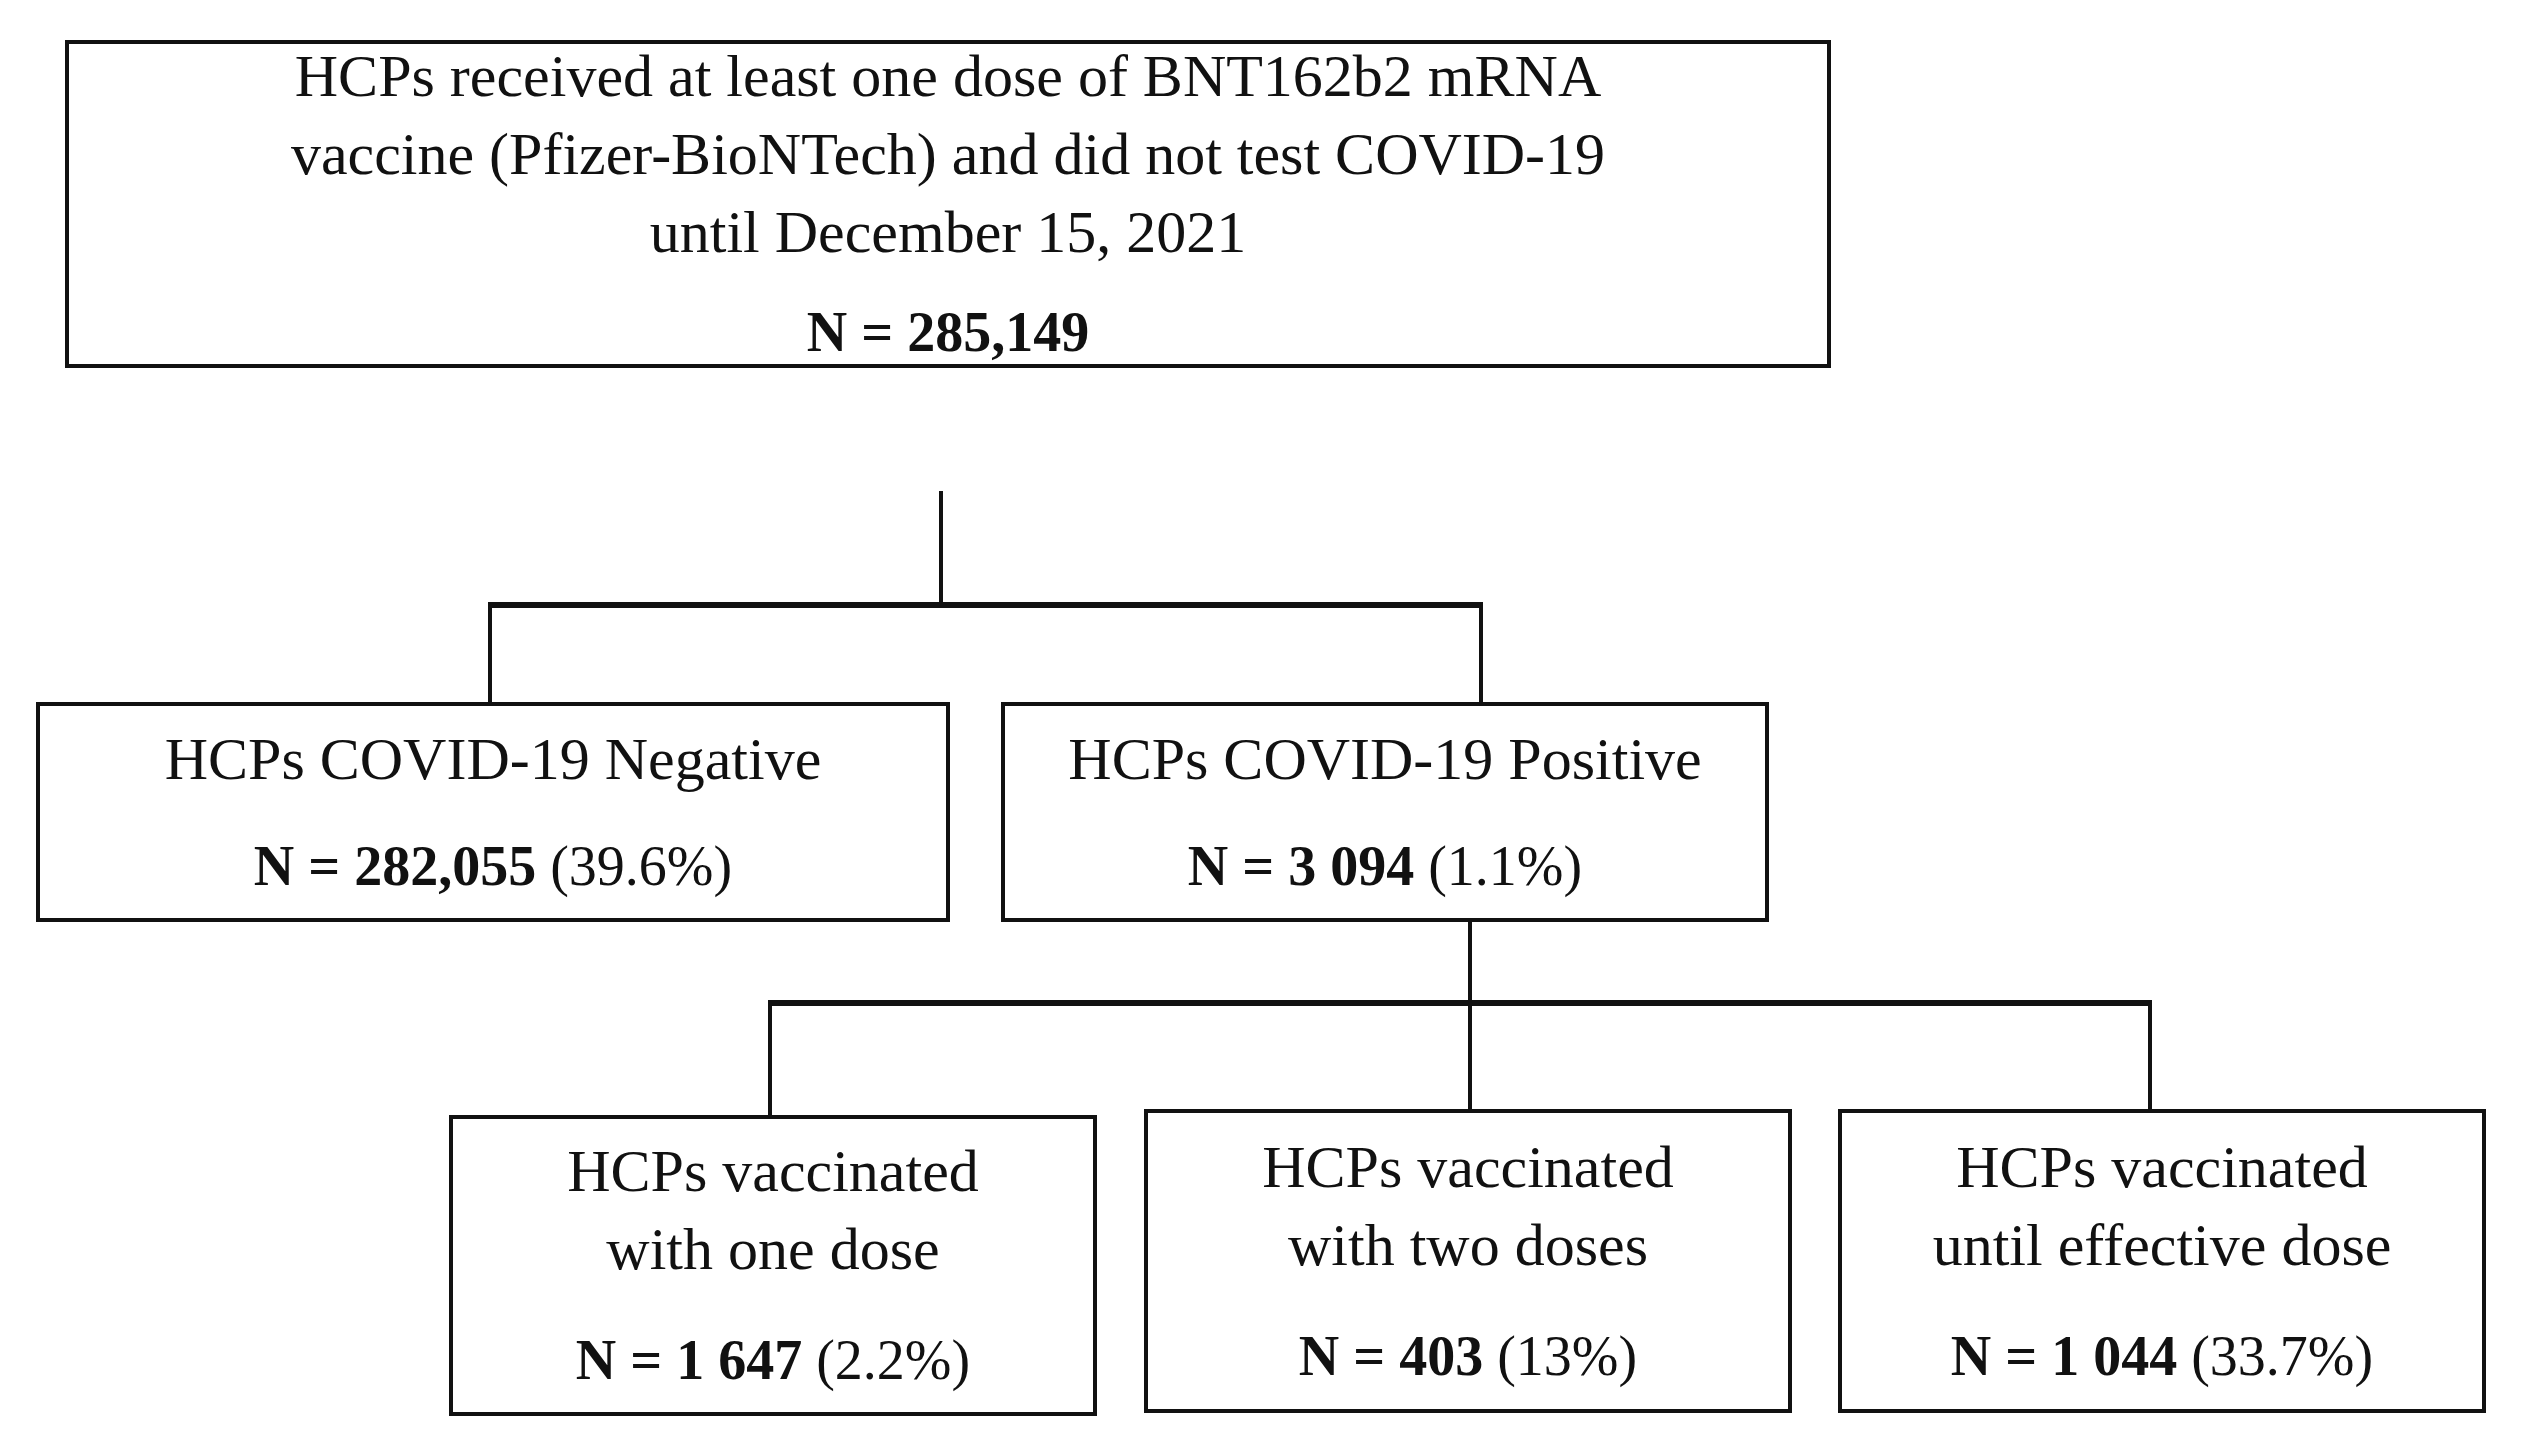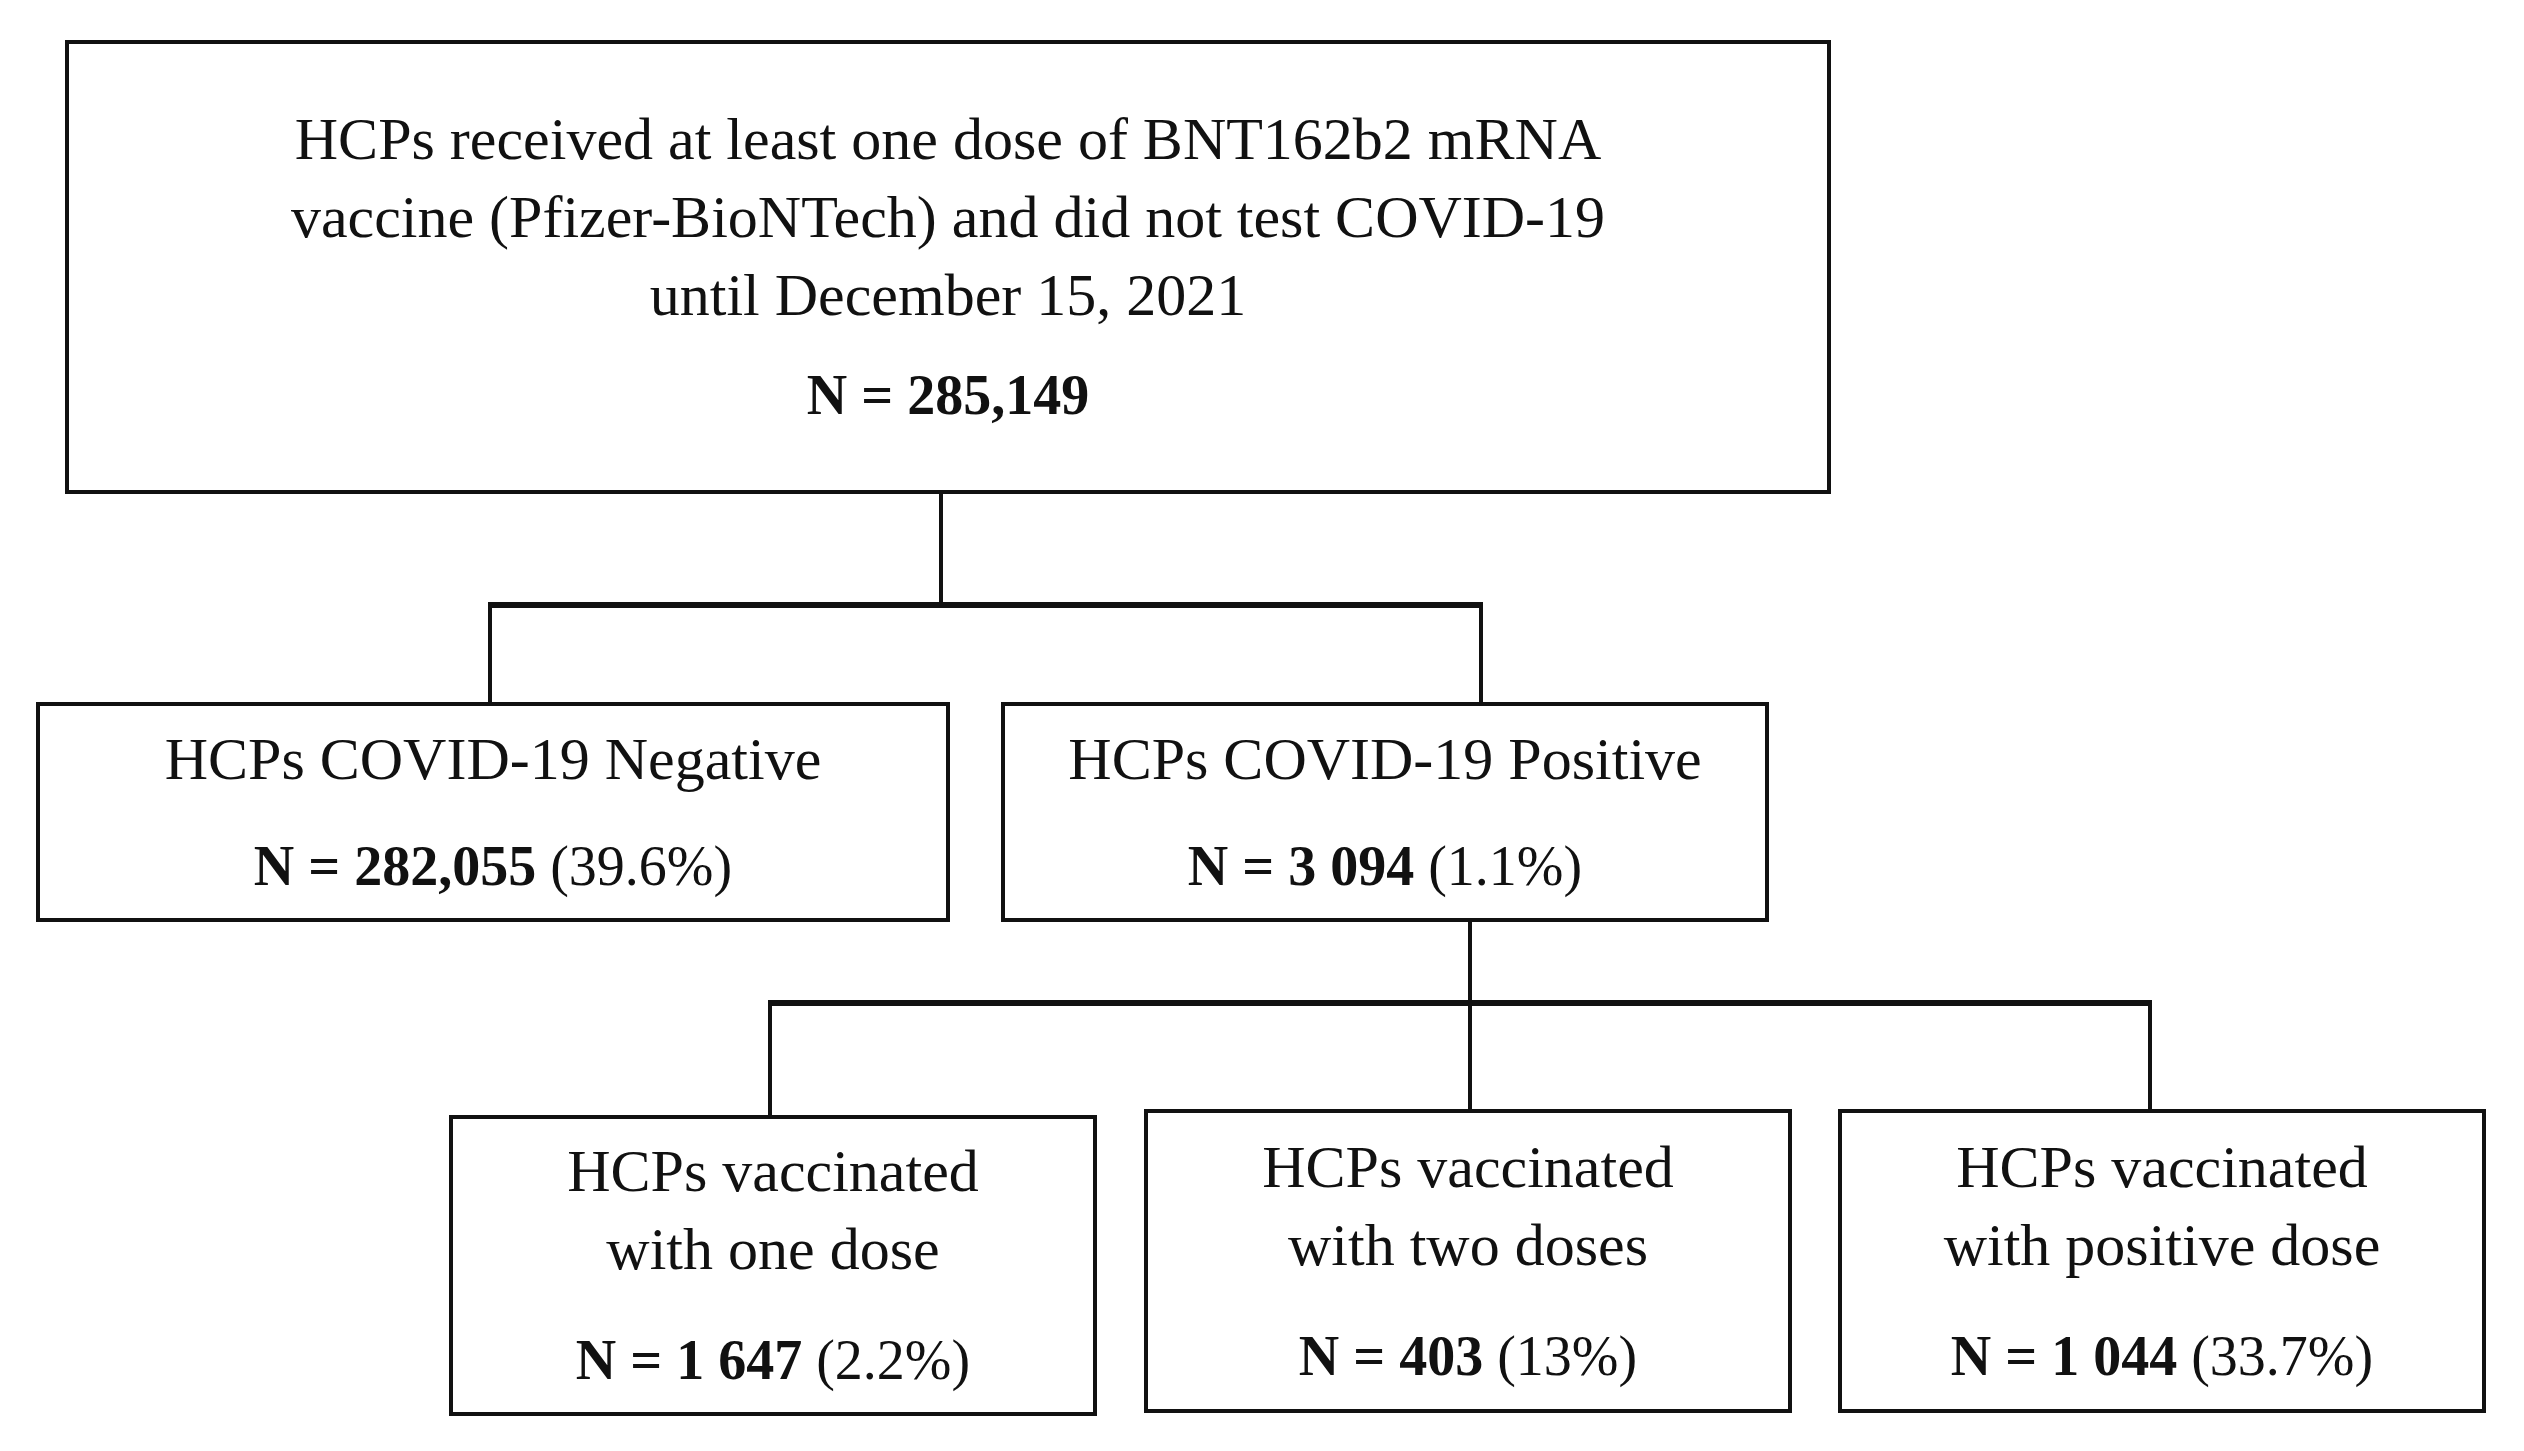--- a/index.html
+++ b/index.html
@@ -22,21 +22,21 @@
 <div class="line" style="left:939px; top:491px; width:3.9px; height:114px;"></div>
 <div class="line" style="left:488px; top:602px; width:995px; height:5.8px;"></div>
 <div class="line" style="left:488px; top:602px; width:3.9px; height:102px;"></div>
 <div class="line" style="left:1479px; top:602px; width:3.9px; height:102px;"></div>
 
 <div class="line" style="left:1468px; top:920px; width:3.9px; height:192px;"></div>
 <div class="line" style="left:768px; top:1000px; width:1384px; height:5.8px;"></div>
 <div class="line" style="left:768px; top:1000px; width:3.9px; height:117px;"></div>
 <div class="line" style="left:2148px; top:1000px; width:3.9px; height:111px;"></div>
 
-<div class="box" id="top" style="left:65px; top:40px; width:1766px; height:454px;">
+<div class="box" id="top" style="left:65px; top:40px; width:1766px; height:328px;">
   <span class="txt">HCPs received at least one dose of BNT162b2 mRNA</span>
   <span class="txt">vaccine (Pfizer-BioNTech) and did not test COVID-19</span>
   <span class="txt">until December 15, 2021</span>
   <span class="count"><b><span>N = </span><span>285,149</span></b></span>
 </div>
 
 <div class="box mid" style="left:36px; top:702px; width:914px; height:220px;">
   <span class="txt">HCPs COVID-19 Negative</span>
   <span class="count"><b><span>N = </span><span>282,055</span></b><span> (39.6%)</span></span>
 </div>
@@ -53,16 +53,16 @@
 </div>
 
 <div class="box leaf" style="left:1144px; top:1109px; width:648px; height:304px;">
   <span class="txt">HCPs vaccinated</span>
   <span class="txt">with two doses</span>
   <span class="count"><b><span>N = </span><span>403</span></b><span> (13%)</span></span>
 </div>
 
 <div class="box leaf" style="left:1838px; top:1109px; width:648px; height:304px;">
   <span class="txt">HCPs vaccinated</span>
-  <span class="txt">with positive dose</span>
+  <span class="txt">until effective dose</span>
   <span class="count"><b><span>N = </span><span>1 044</span></b><span> (33.7%)</span></span>
 </div>
 
 
 </body></html>

